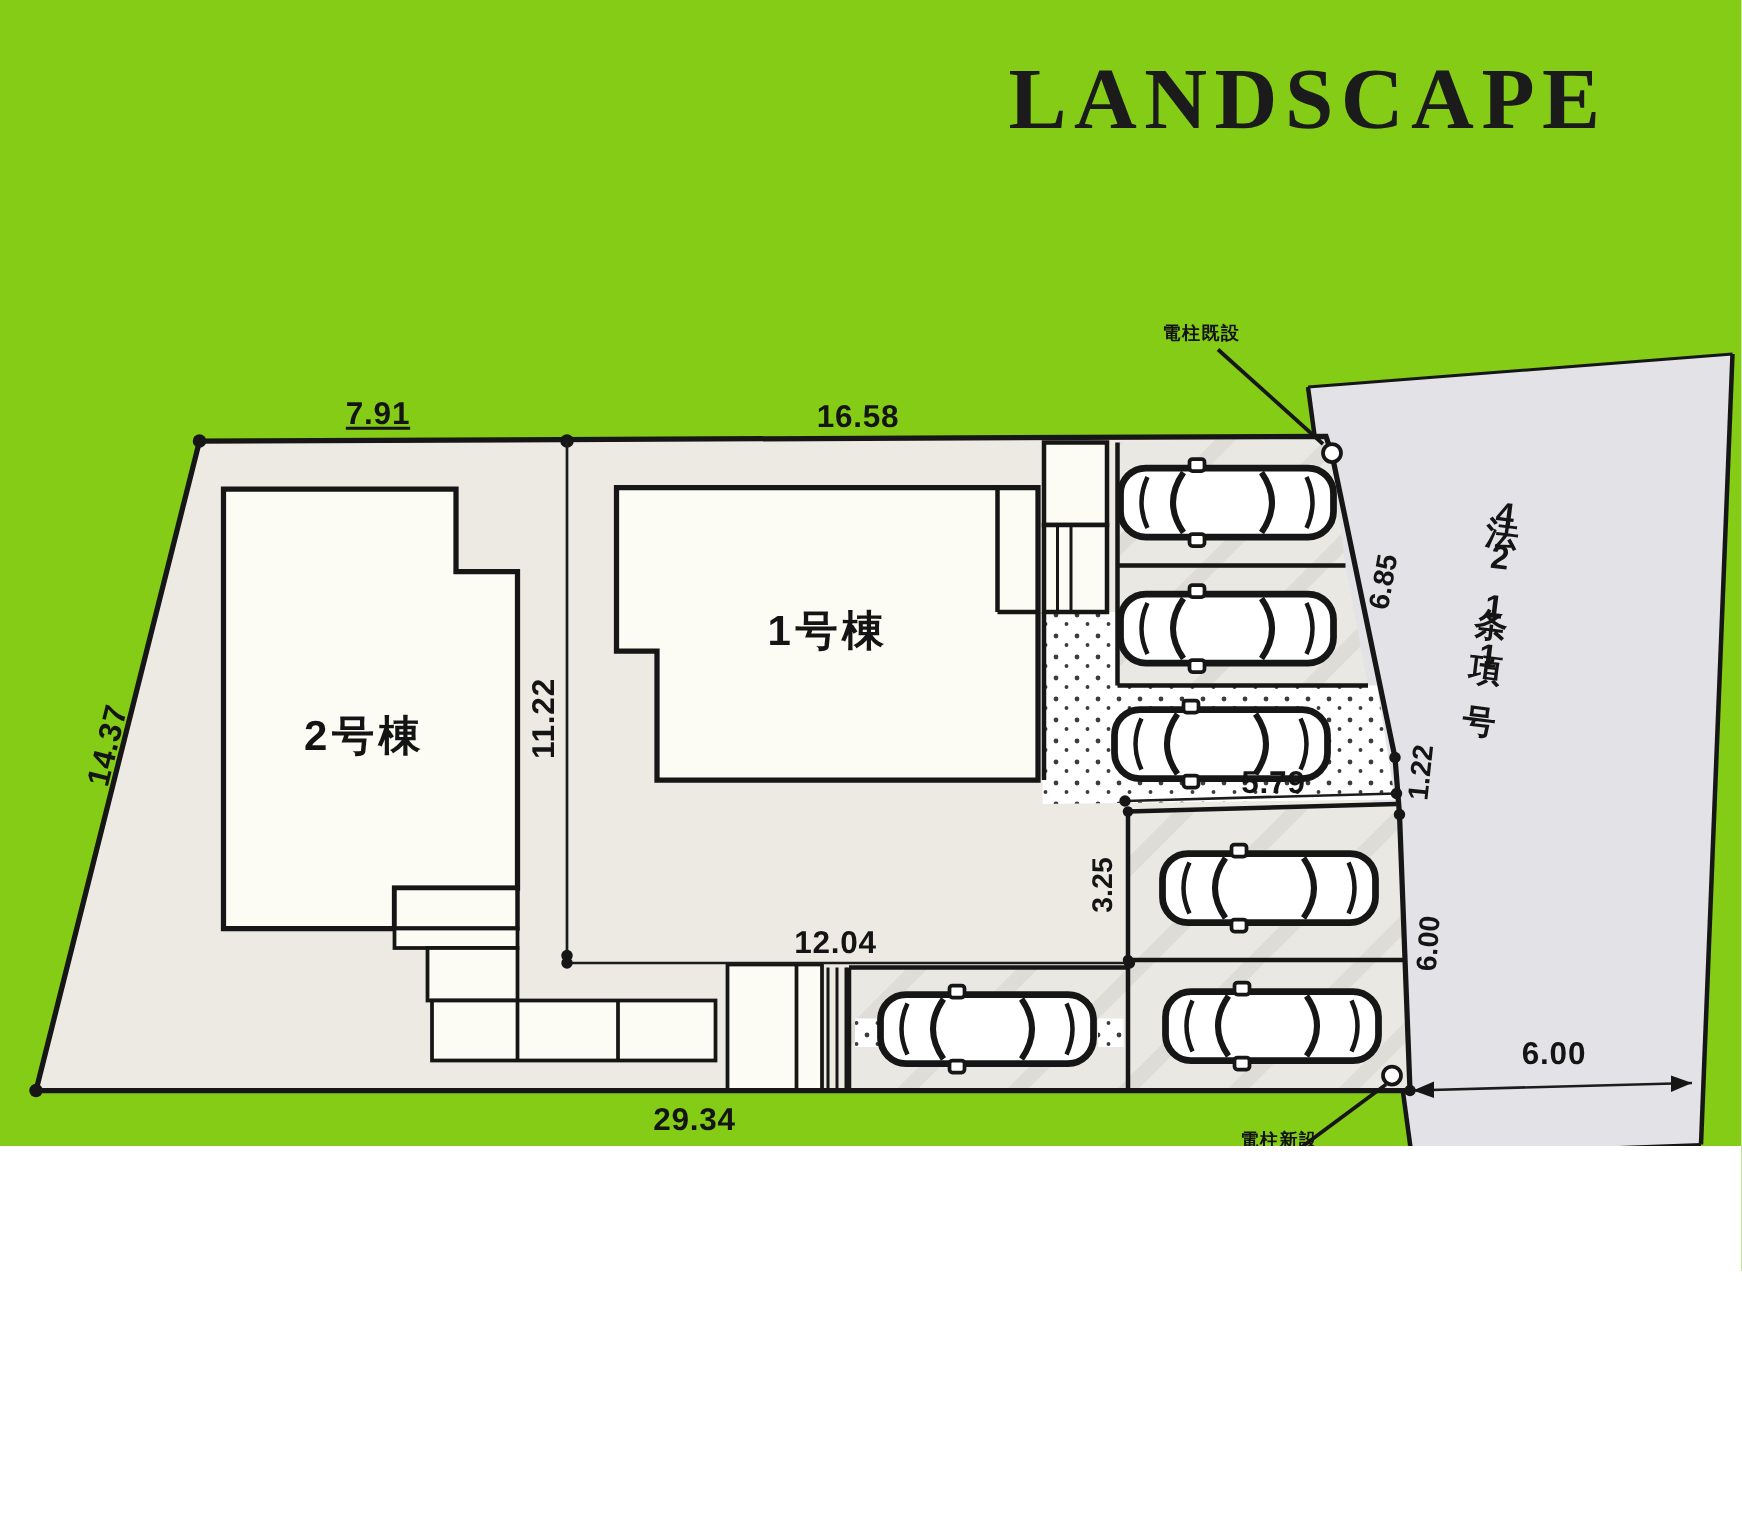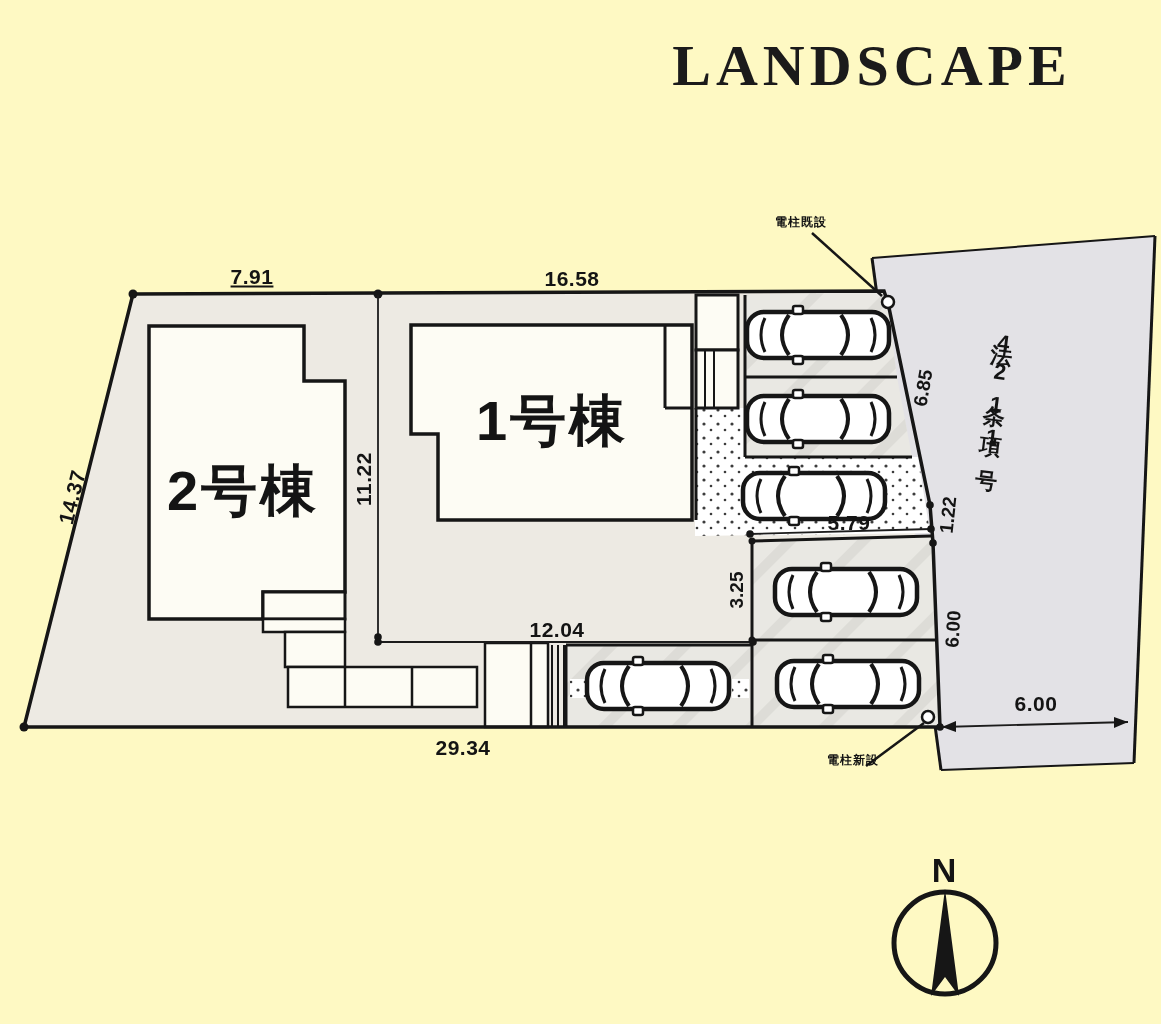--- a/index.html
+++ b/index.html
@@ -1,26 +1,26 @@
 <!DOCTYPE html>
 <html><head>
 <meta charset="utf-8">
 <style>
   html,body{margin:0;padding:0;background:#ffffff;}
-  #canvas{position:relative;width:1161px;height:1024px;background:#fef9c3;overflow:hidden;
+  #canvas{position:relative;width:1161px;height:764px;background:#84cc16;overflow:hidden;
           font-family:"Liberation Sans",sans-serif;}
   #plan-svg{position:absolute;left:0;top:0;}
   .lbl{position:absolute;transform:translate(-50%,-50%);color:#141414;font-weight:700;
        white-space:nowrap;line-height:1;}
   .title{font-family:"Liberation Serif","DejaVu Serif",serif;font-weight:700;
          font-size:58px;letter-spacing:5px;color:#1b1b1b;}
   .dim{font-size:21px;letter-spacing:0.5px;}
   .dim-sm{font-size:19px;}
   .jp{font-size:12px;letter-spacing:1px;}
-  .bldg{font-size:56px;letter-spacing:3px;}
+  .bldg{font-size:28px;letter-spacing:3px;}
   .north{font-size:34px;}
   .vtext{writing-mode:vertical-rl;text-orientation:upright;font-size:22px;letter-spacing:4px;}
   .r-90{transform:translate(-50%,-50%) rotate(-90deg);}
   .r-86{transform:translate(-50%,-50%) rotate(-86deg);}
   .r-84{transform:translate(-50%,-50%) rotate(-84deg);}
   .r-80{transform:translate(-50%,-50%) rotate(-80deg);}
   .r-76{transform:translate(-50%,-50%) rotate(-76deg);}
   .r7{transform:translate(-50%,-50%) rotate(7deg);}
 </style>
 </head>

